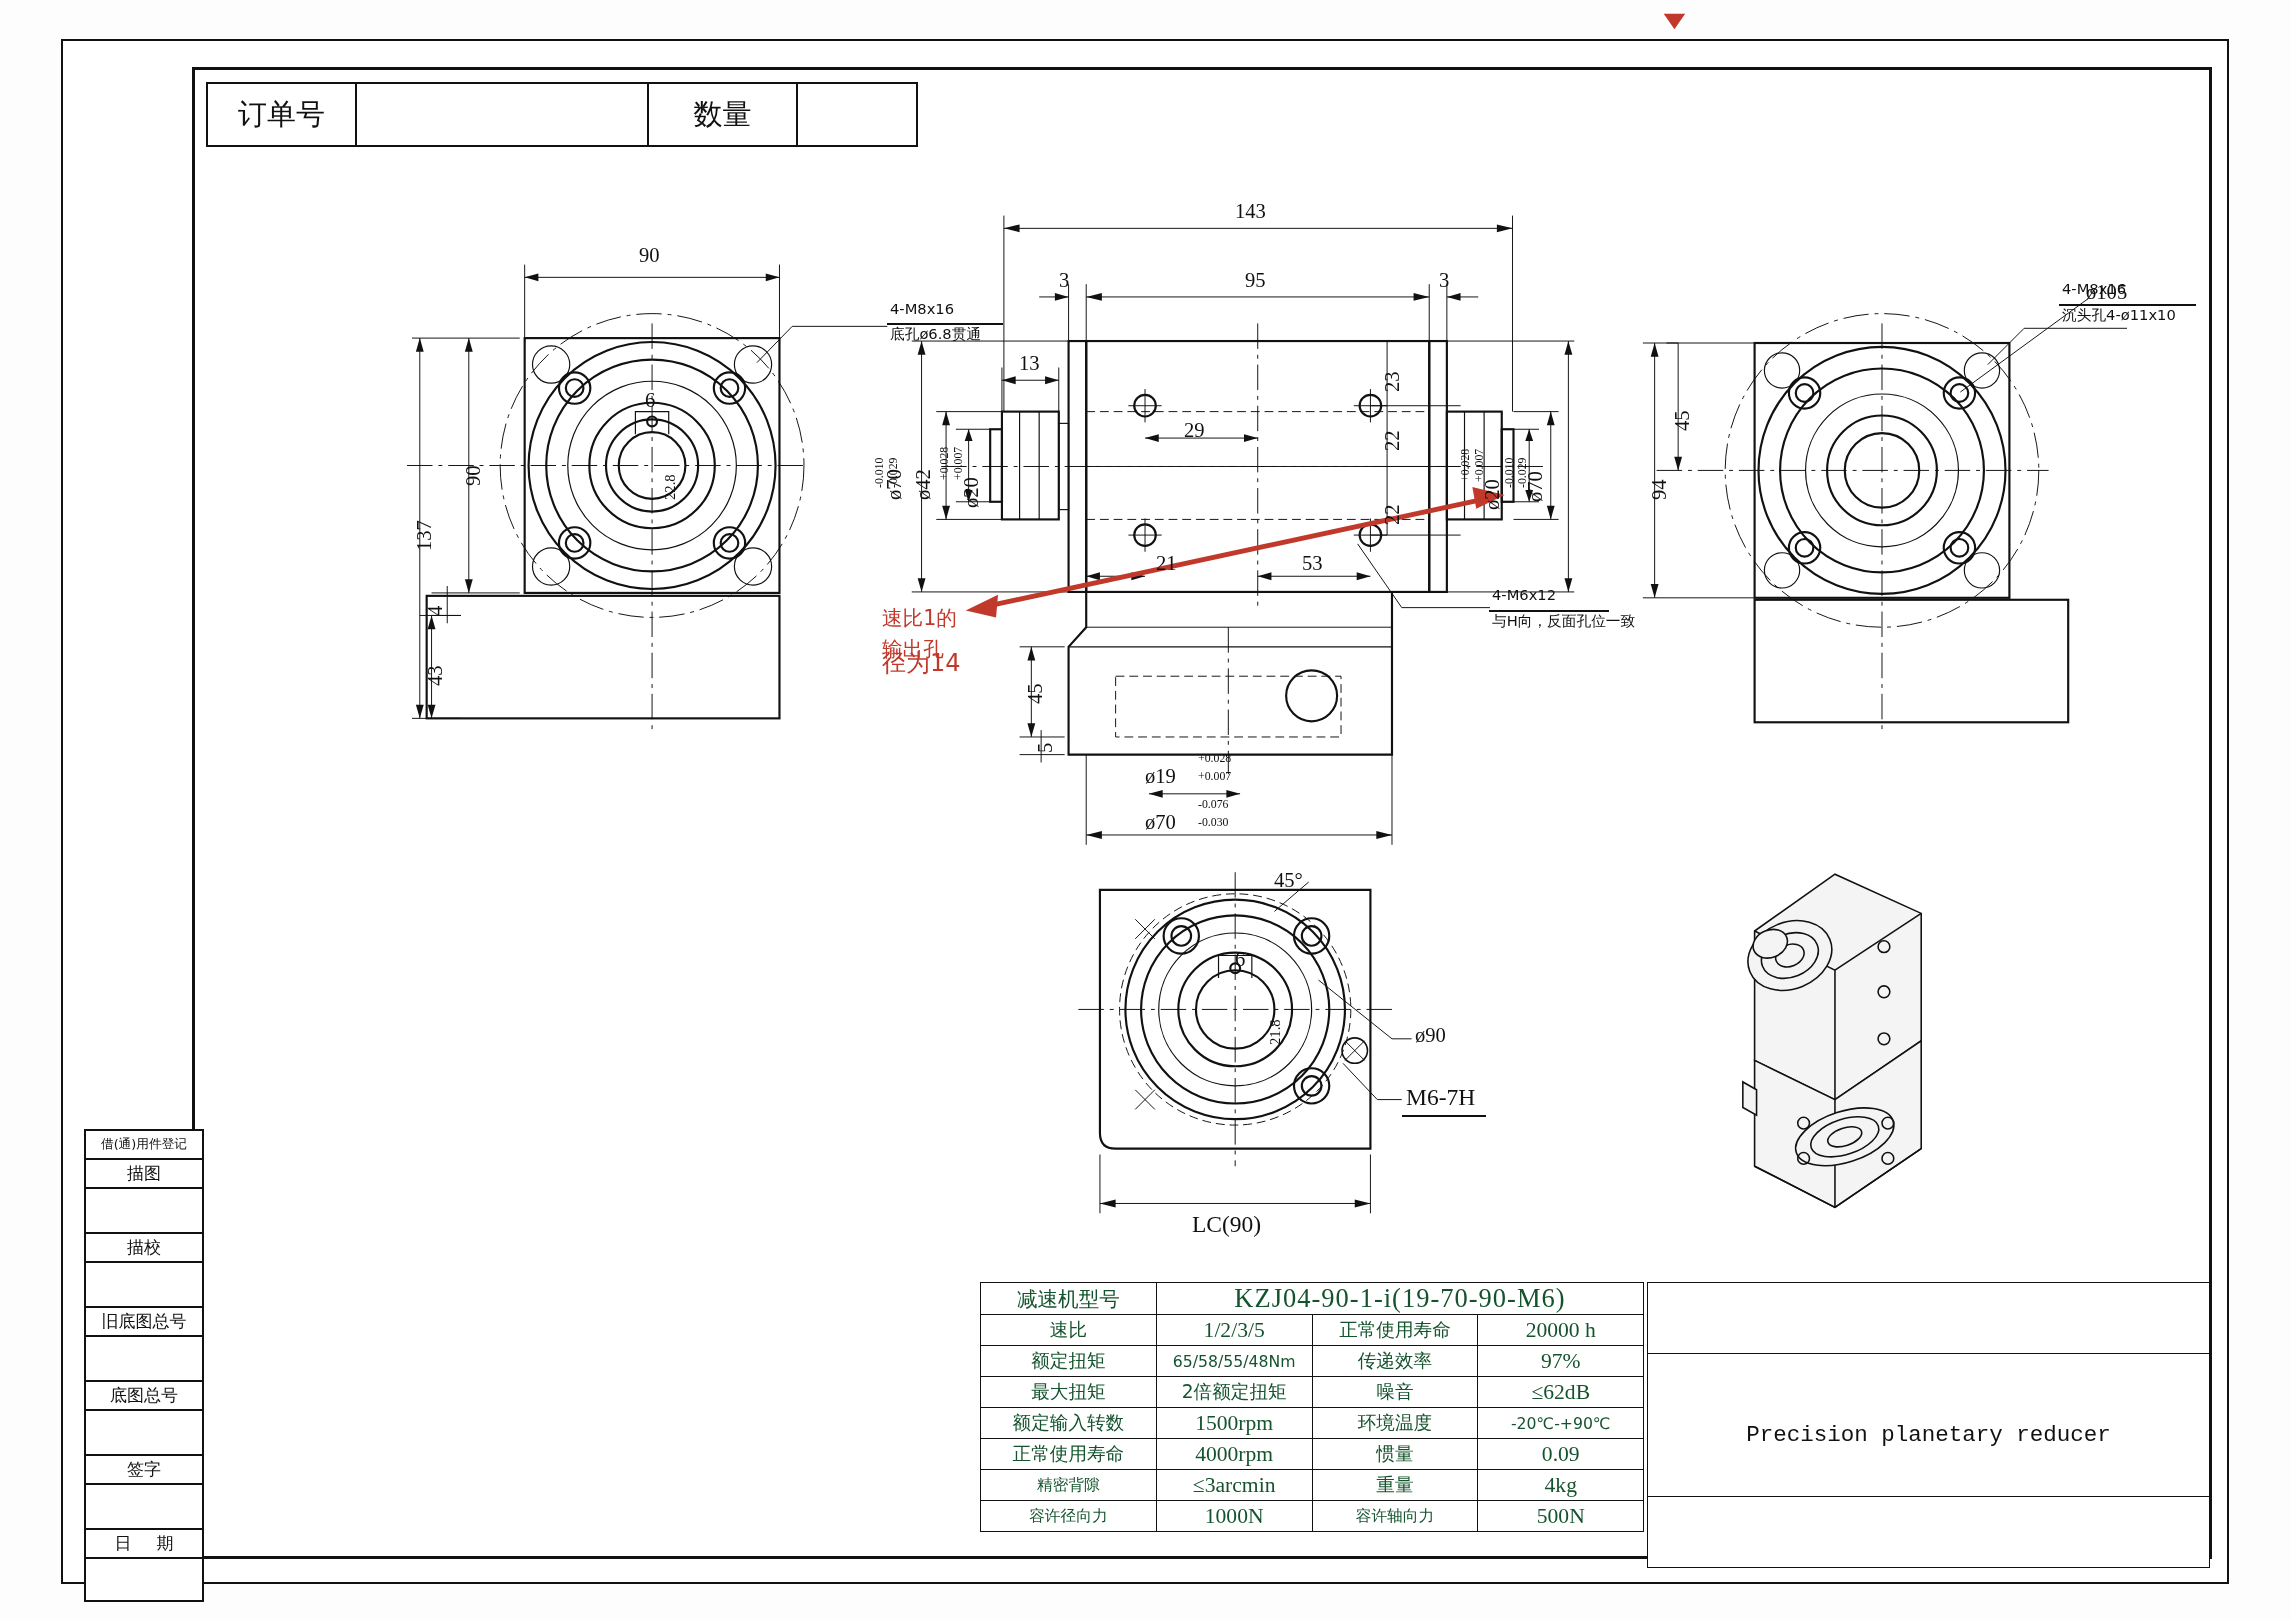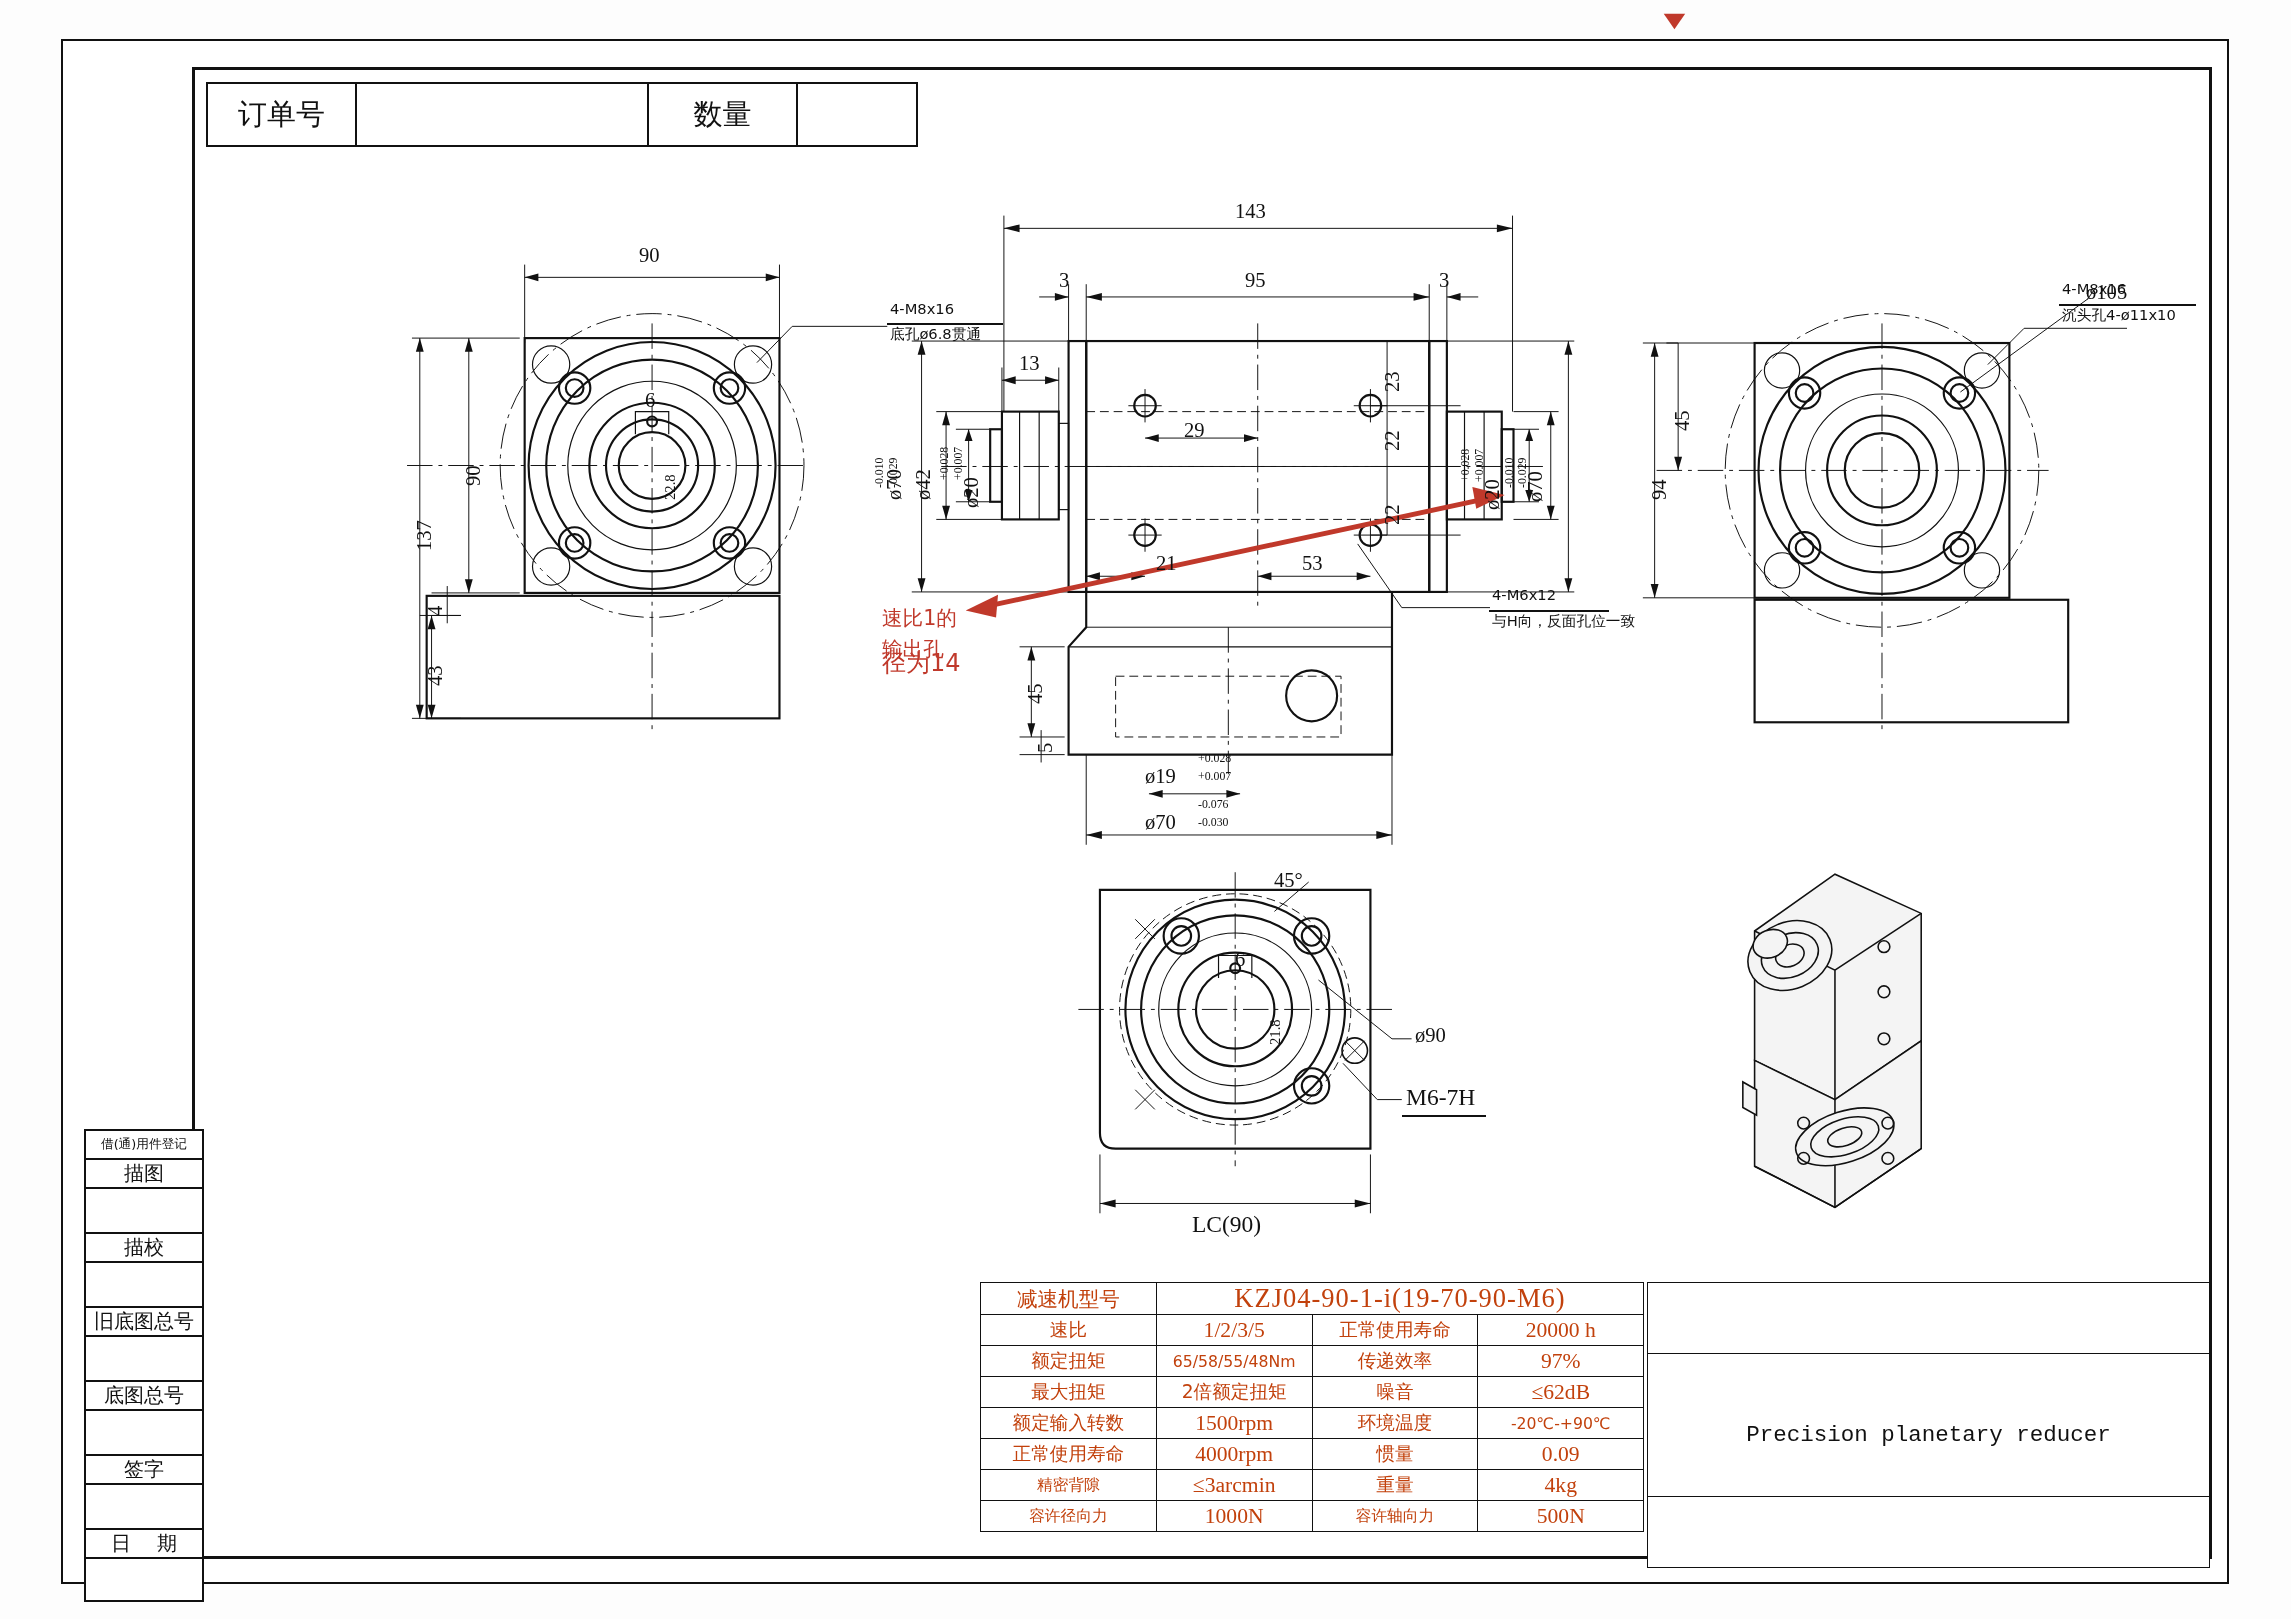--- a/index.html
+++ b/index.html
@@ -20,30 +20,30 @@
   .rot90{transform:rotate(-90deg);transform-origin:left top;}
   .red{color:#c0392b;}
 
   
   .order-tbl{position:absolute;left:206px;top:82px;border:2.9px solid #111;display:flex;background:#fff;}
   .order-tbl .cell{border-right:2px solid #111;display:flex;align-items:center;justify-content:center;height:61px;font-size:29px;font-family:"DejaVu Sans",sans-serif;}
   .order-tbl .cell:last-child{border-right:none;}
 
   
   .side{position:absolute;left:84px;top:1129px;width:120px;text-align:center;}
-  .side .row{border:2px solid #111;border-bottom:none;box-sizing:border-box;display:flex;align-items:center;justify-content:center;font-size:20px;font-family:"DejaVu Sans",sans-serif;background:#fff;}
+  .side .row{border:2px solid #111;border-bottom:none;box-sizing:border-box;display:flex;align-items:center;justify-content:center;font-size:17px;font-family:"DejaVu Sans",sans-serif;background:#fff;}
   .side .row:last-child{border-bottom:2px solid #111;}
   .side .lbl{height:29px;}
   .side .blank{height:45px;}
   .side .lbl.tiny{font-size:12.7px;}
   .side .lbl.spaced{letter-spacing:9.8px;text-indent:9.8px;}
 
   
   .spec{position:absolute;left:980px;top:1282px;border-collapse:collapse;background:#fff;}
-  .spec td{border:1.5px solid #111;text-align:center;font-family:"DejaVu Sans",sans-serif;color:#c2410c;
+  .spec td{border:1.5px solid #111;text-align:center;font-family:"DejaVu Sans",sans-serif;color:#14532d;
            height:30px;padding:0 3.9px;font-size:18.6px;}
   .spec td.k{width:167px;}
   .spec td.v{width:147px;}
   .spec td.k2{width:157px;}
   .spec td.v2{width:157px;}
   .spec td.model{font-family:"Liberation Serif",serif;font-size:26.5px;letter-spacing:1px;}
   .spec td.modelk{font-size:20.6px;}
   .spec td.small{font-size:15.7px;}
   .spec td.ser{font-family:"Liberation Serif",serif;font-size:21.6px;}
 

